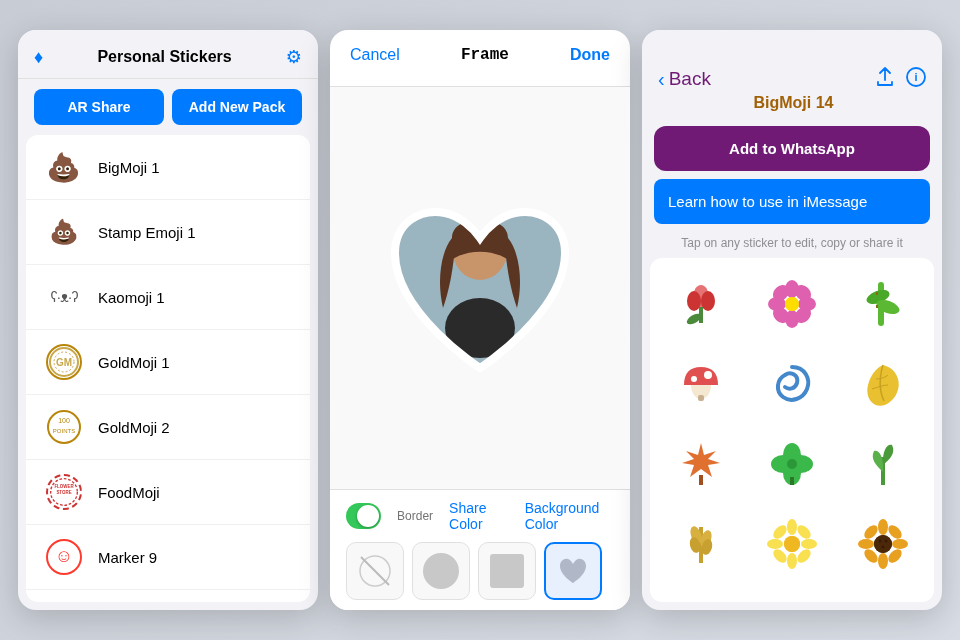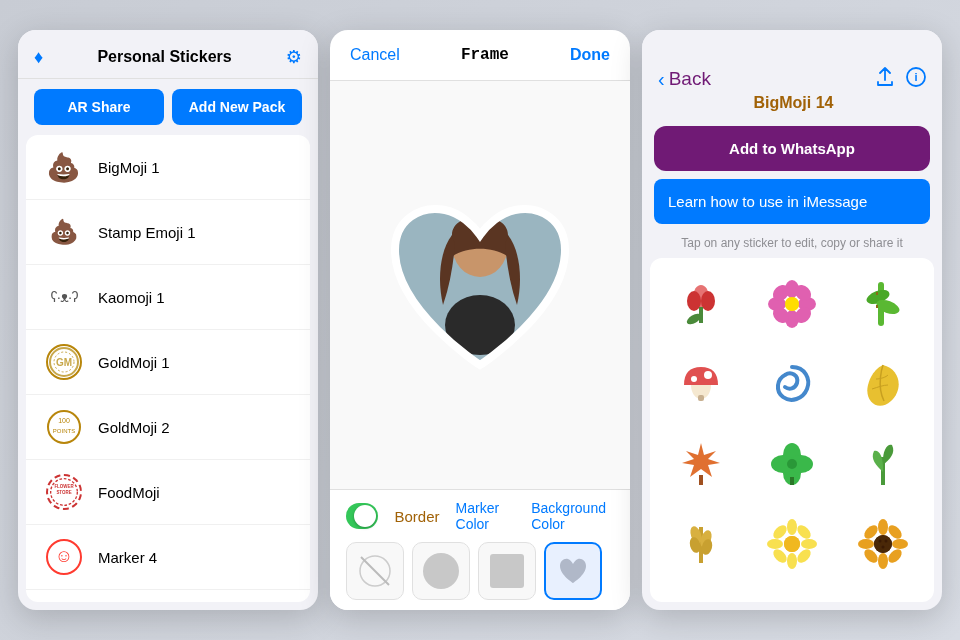--- a/index.html
+++ b/index.html
@@ -152,21 +152,21 @@
       height: 580px;
       background: white;
       display: flex;
       flex-direction: column;
     }
 
     .mid-header {
       display: flex;
       align-items: center;
       justify-content: space-between;
-      padding: 16px 20px 16px;
+      padding: 16px 20px 22px;
       border-bottom: 1px solid #e0e0e0;
     }
 
     .mid-header-cancel {
       color: #007aff;
       font-size: 16px;
       cursor: pointer;
     }
 
     .mid-header-title {
@@ -220,22 +220,22 @@
       width: 22px;
       height: 22px;
       background: white;
       border-radius: 50%;
       top: 2px;
       right: 2px;
       box-shadow: 0 1px 3px rgba(0,0,0,0.3);
     }
 
     .border-label {
-      font-size: 15px;
-      color: #a16207;
+      font-size: 12px;
+      color: #737373;
     }
 
     .color-link {
       color: #007aff;
       font-size: 14px;
       cursor: pointer;
     }
 
     .shape-row {
       display: flex;
@@ -467,21 +467,21 @@
         <span class="sticker-name">FoodMoji</span>
       </div>
 
       <div class="sticker-item">
         <div class="sticker-icon">
           <svg width="38" height="38" viewBox="0 0 38 38">
             <circle cx="19" cy="19" r="17" fill="none" stroke="#ff3b30" stroke-width="2"></circle>
             <text x="19" y="24" text-anchor="middle" font-size="18" fill="#ff3b30">☺</text>
           </svg>
         </div>
-        <span class="sticker-name">Marker 4</span>
+        <span class="sticker-name">Marker 9</span>
       </div>
 
       <div class="sticker-item">
         <div class="sticker-icon">
           
         </div>
 
       </div>
 
     </div>
@@ -519,21 +519,21 @@
         </g>
 
         <path d="M115,195 C115,195 30,140 30,80 C30,50 55,35 80,40 C95,43 108,55 115,65 C122,55 135,43 150,40 C175,35 200,50 200,80 C200,140 115,195 115,195 Z" fill="none" stroke="white" stroke-width="8"></path>
       </svg>
     </div>
 
     <div class="mid-controls">
       <div class="border-row">
         <div class="toggle-switch"></div>
         <span class="border-label">Border</span>
-        <span class="color-link">Marker Color</span>
+        <span class="color-link">Share Color</span>
         <span class="color-link">Background Color</span>
       </div>
       <div class="shape-row">
         <div class="shape-btn">
           <svg width="38" height="38" viewBox="0 0 38 38">
             <circle cx="19" cy="19" r="15" fill="none" stroke="#ccc" stroke-width="1.5"></circle>
             <line x1="5" y1="5" x2="33" y2="33" stroke="#bbb" stroke-width="2"></line>
           </svg>
         </div>
         <div class="shape-btn">

